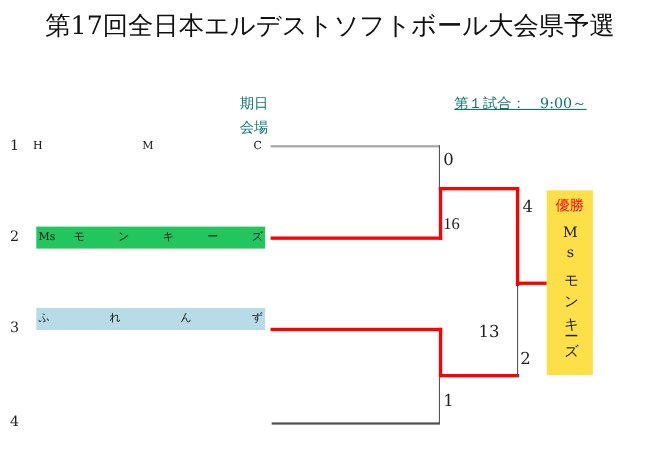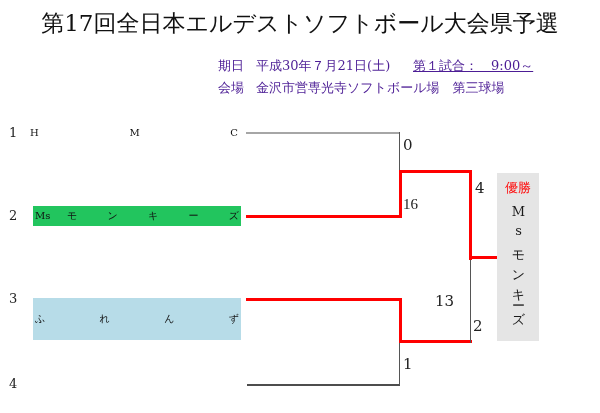--- a/index.html
+++ b/index.html
@@ -5,21 +5,21 @@
   html,body{margin:0;padding:0;background:#fff;}
   #page{
     position:relative;width:563px;height:413px;background:#ffffff;overflow:hidden;
     font-family:"DejaVu Serif","Liberation Serif",serif;color:#1a1a1a;border-radius:21px;
   }
   .abs{position:absolute;}
   #title{
     left:0;top:8px;width:600px;text-align:center;
     font-size:23px;letter-spacing:0px;color:#111;
   }
-  .info-text{font-size:13px;color:#4c1d95;white-space:pre;}
+  .info-text{font-size:13px;color:#0f766e;white-space:pre;margin-top:28px;}
   .seed{font-size:13px;color:#222;width:14px;text-align:left;}
   .team-name{
     font-size:10px;height:20px;line-height:20px;color:#111;
     text-align:justify;text-align-last:justify;overflow:hidden;white-space:nowrap;
   }
   .hline,.vline{background:#555;}
   .score{font-size:15px;color:#222;}
   #winner-box{
     left:497px;top:173px;width:42px;height:168px;
     display:flex;flex-direction:column;align-items:center;
@@ -31,33 +31,31 @@
   }
 </style>
 </head>
 <body>
 
 <div id="page">
 
   <div id="title" class="abs">第17回全日本エルデストソフトボール大会県予選</div>
 
   <div class="abs info-text" style="left:218px;top:57px;">期日</div>
-  <div class="abs info-text" style="left:256px;top:57px;">平成30年７月21日(土)</div>
   <div class="abs info-text" style="left:413px;top:57px;text-decoration:underline;">第１試合：　9:00～</div>
   <div class="abs info-text" style="left:218px;top:79px;">会場</div>
-  <div class="abs info-text" style="left:256px;top:79px;">金沢市営専光寺ソフトボール場　第三球場</div>
 
   <div class="abs seed" style="left:9px;top:125px;">1</div>
   <div class="abs seed" style="left:9px;top:208px;">2</div>
   <div class="abs seed" style="left:9px;top:291px;">3</div>
   <div class="abs seed" style="left:9px;top:376px;">4</div>
 
   <div class="abs team-name" style="left:30px;top:123px;width:208px;">H M C</div>
   <div class="abs team-name" style="left: 33px; top: 206px; width: 204px; padding: 0px 2px; background-color: #22c55e;">Ms モ ン キ ー ズ</div>
-  <div class="abs team-name" style="left: 33px; top: 298px; width: 204px; padding: 11px 2px; background-color: rgb(183, 220, 232);">ふ れ ん ず</div>
+  <div class="abs team-name" style="left: 33px; top: 280px; width: 204px; padding: 0px 2px; background-color: rgb(183, 220, 232);">ふ れ ん ず</div>
 
   <div class="abs hline" style="left: 246px; top: 132px; width: 154px; height: 2px; background-color: rgb(166, 166, 166);"></div>
   <div class="abs vline" style="left:399px;top:132px;width:1px;height:40px;"></div>
   <div class="abs" style="left: 246px; top: 215px; width: 156px; height: 3px; background-color: rgb(255, 0, 0);"></div>
   <div class="abs" style="left: 399px; top: 170px; width: 3px; height: 48px; background-color: rgb(255, 0, 0);"></div>
   <div class="abs" style="left: 399px; top: 170px; width: 73px; height: 3px; background-color: rgb(255, 0, 0);"></div>
 
   <div class="abs" style="left: 246px; top: 298px; width: 156px; height: 3px; background-color: rgb(255, 0, 0);"></div>
   <div class="abs" style="left: 399px; top: 298px; width: 3px; height: 45px; background-color: rgb(255, 0, 0);"></div>
   <div class="abs hline" style="left: 247px; top: 384px; width: 153px; height: 2px; background-color: rgb(77, 77, 77);"></div>
@@ -68,18 +66,18 @@
   <div class="abs vline" style="left:470px;top:260px;width:1px;height:83px;"></div>
   <div class="abs" style="left: 469px; top: 256px; width: 28px; height: 3px; background-color: rgb(255, 0, 0);"></div>
 
   <div class="abs score" style="left:403px;top:136px;">0</div>
   <div class="abs score" style="left:403px;top:196px;font-family:Liberation Serif, serif;">16</div>
   <div class="abs score" style="left:475px;top:179px;">4</div>
   <div class="abs score" style="left:403px;top:292px;margin-left:32px;">13</div>
   <div class="abs score" style="left:403px;top:355px;">1</div>
   <div class="abs score" style="left:473px;top:317px;">2</div>
 
-  <div id="winner-box" class="abs" style="background-color: #e5e5e5;">
+  <div id="winner-box" class="abs" style="background-color: #fde047;">
     <div id="winner-label" style="color: rgb(255, 0, 0);">優勝</div>
     <div id="winner-name">Msモンキーズ</div>
   </div>
 
 </div>
 
 </body></html>

